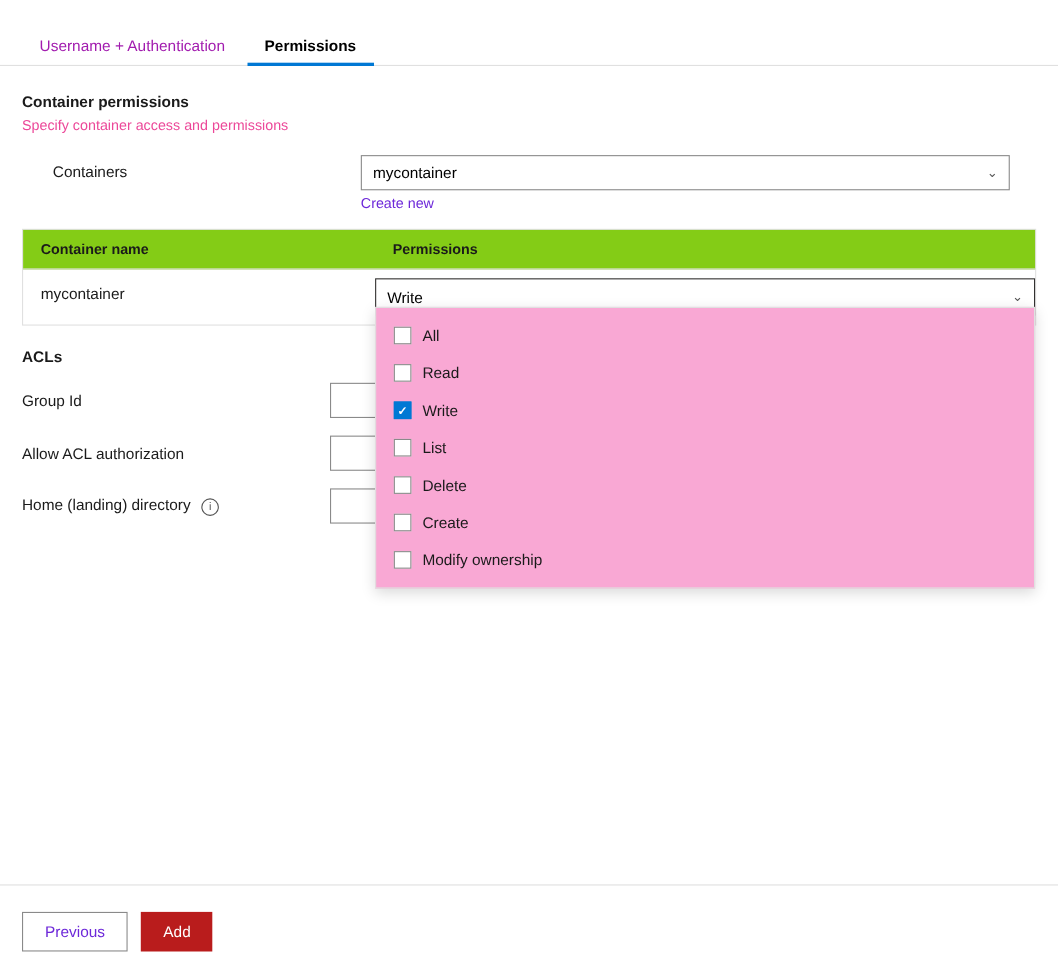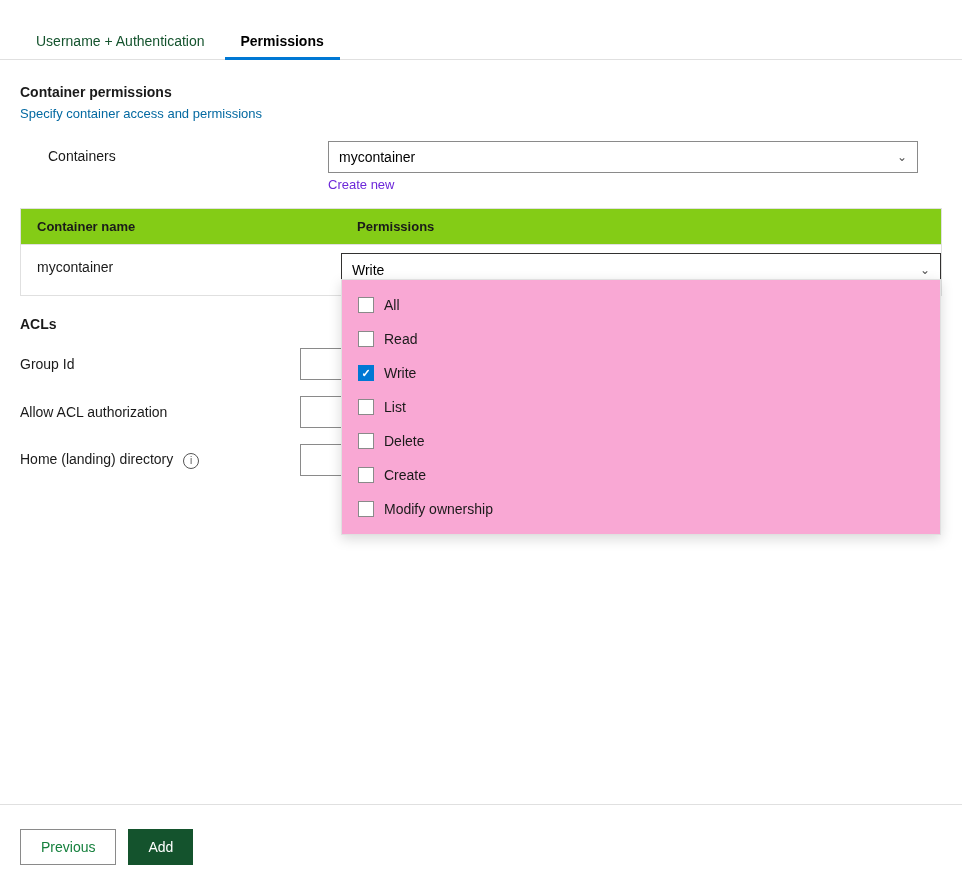--- a/index.html
+++ b/index.html
@@ -17,21 +17,21 @@
     .tabs {
       display: flex;
       align-items: flex-end;
       padding: 0 20px;
       border-bottom: 1px solid #e0e0e0;
       height: 60px;
     }
     .tab {
       padding: 10px 16px;
       cursor: pointer;
-      color: #14532d;
+      color: #a21caf;
       font-size: 14px;
       position: relative;
       margin-right: 4px;
     }
     .tab.active {
       color: #000;
       font-weight: 600;
     }
     .tab.active::after {
       content: '';
@@ -49,21 +49,21 @@
     }
 
     .section-title {
       font-weight: 700;
       font-size: 14px;
       margin-bottom: 6px;
     }
 
     .section-subtitle {
       font-size: 13px;
-      color: #0369a1;
+      color: #ec4899;
       margin-bottom: 20px;
     }
 
     
     .form-row {
       display: flex;
       align-items: flex-start;
       margin-bottom: 12px;
     }
 
@@ -283,28 +283,28 @@
       left: 0;
     }
 
     .btn-previous {
       height: 36px;
       padding: 0 20px;
       border: 1px solid #8a8a8a;
       background: #fff;
       font-size: 14px;
       cursor: pointer;
-      color: #15803d;
+      color: #6d28d9;
     }
 
     .btn-add {
       height: 36px;
       padding: 0 20px;
       border: none;
-      background: #14532d;
+      background: #b91c1c;
       color: #fff;
       font-size: 14px;
       cursor: pointer;
       font-weight: 500;
     }
   </style>
 </head>
 <body>
 
 <div class="tabs">

